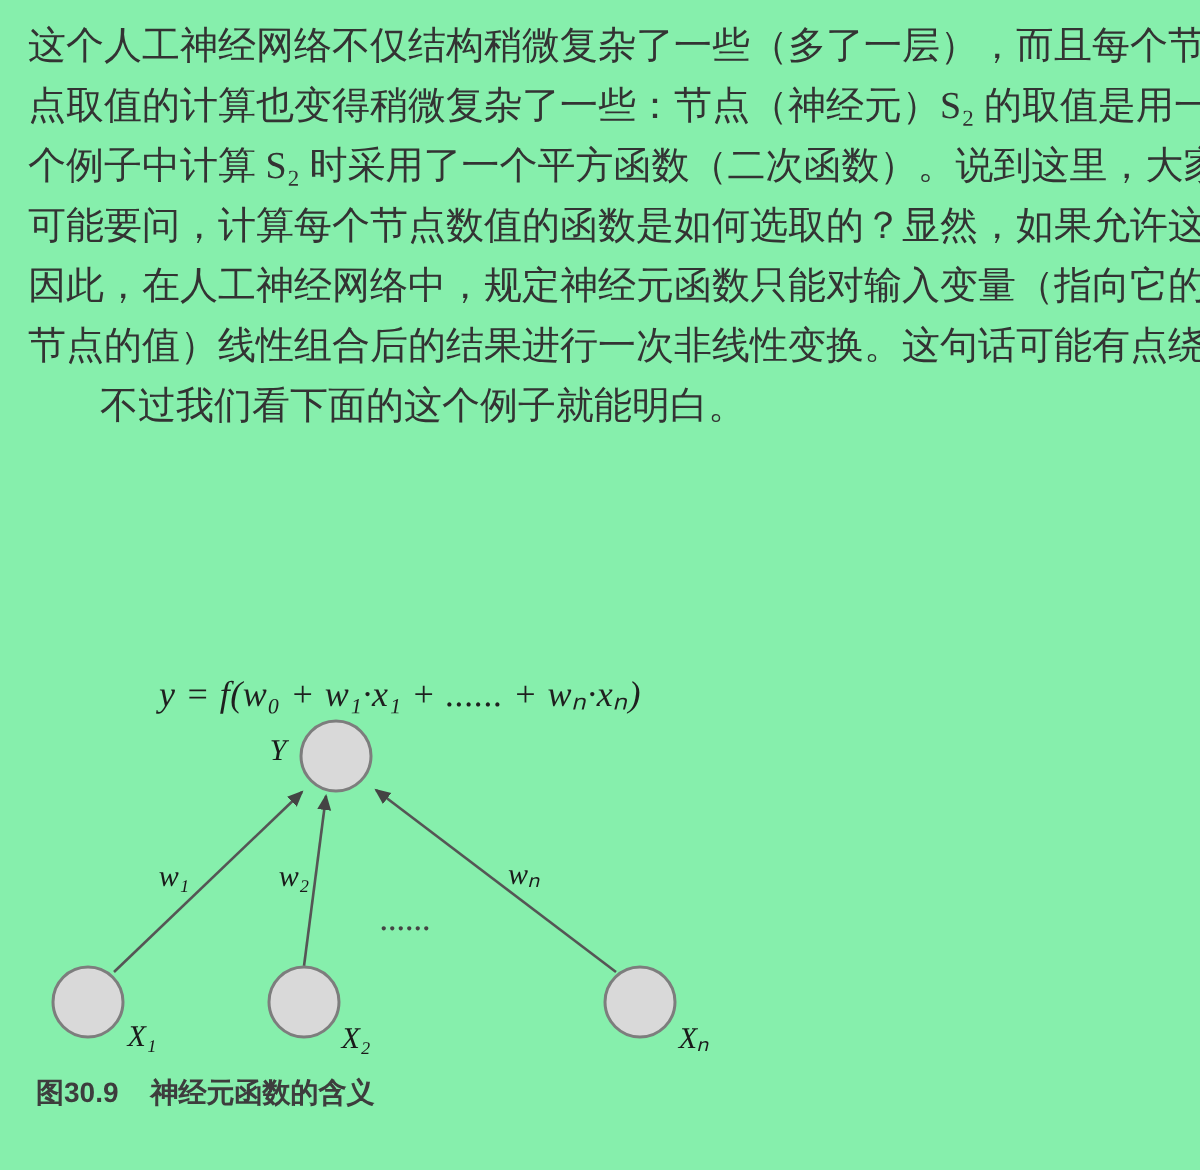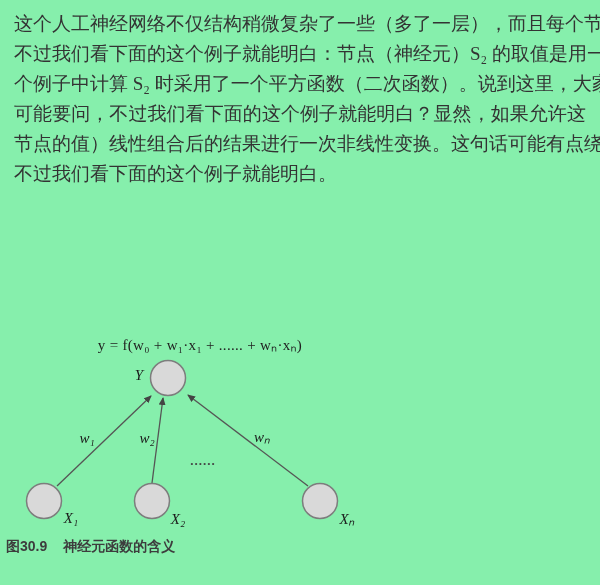--- a/index.html
+++ b/index.html
@@ -22,28 +22,30 @@
     font-size: 19px;
     line-height: 30px;
     color: var(--text, #333);
     text-align: justify;
     text-align-last: justify;
     white-space: nowrap;
   }
   .para .line.last {
     text-align: center;
     text-align-last: left;
+    margin-left: 36px;
   }
   .formula {
     position: absolute;
     left: 0;
     top: 334px;
     width: 400px;
     text-align: center;
-    font-size: 15px;
+    font-style: italic;
+    font-size: 18px;
     letter-spacing: 0.3px;
     color: #1f1f1f;
   }
   .diagram {
     position: absolute;
     left: 0;
     top: 355px;
   }
   .diagram circle {
     fill: var(--node-fill, #d9d9d9);
@@ -62,39 +64,40 @@
   }
   .diagram text.dots {
     font-style: normal;
     font-weight: bold;
     font-size: 13px;
     letter-spacing: 1px;
     fill: #444;
   }
   .caption {
     position: absolute;
-    left: 6px;
+    left: 18px;
     top: 538px;
     font-family: "Liberation Sans", sans-serif;
     font-size: 14px;
     font-weight: 700;
     color: #3d3d3d;
   }
   .caption .num { margin-right: 16px; }
 </style>
 </head>
 <body>
 
 <div class="page">
 
   <div class="para">
     <div class="line">这个人工神经网络不仅结构稍微复杂了一些（多了一层），而且每个节</div>
-    <div class="line">不过我们看下面的这个例子就能明白：节点（神经元）S₂ 的取值是用一</div>
+    <div class="line">点取值的计算也变得稍微复杂了一些：节点（神经元）S₂ 的取值是用一</div>
     <div class="line">个例子中计算 S₂ 时采用了一个平方函数（二次函数）。说到这里，大家</div>
-    <div class="line">可能要问，不过我们看下面的这个例子就能明白？显然，如果允许这</div>
+    <div class="line">可能要问，计算每个节点数值的函数是如何选取的？显然，如果允许这</div>
+    <div class="line">因此，在人工神经网络中，规定神经元函数只能对输入变量（指向它的</div>
     <div class="line">节点的值）线性组合后的结果进行一次非线性变换。这句话可能有点绕，</div>
     <div class="line last">不过我们看下面的这个例子就能明白。</div>
   </div>
 
   <div class="formula">y = f(w₀ + w₁·x₁ + ...... + wₙ·xₙ)</div>
 
   <svg class="diagram" width="420" height="180" viewBox="0 0 420 180">
     <defs>
       <marker id="arrow" markerWidth="9" markerHeight="8" refX="7" refY="3.5" orient="auto" markerUnits="userSpaceOnUse">
         <path d="M0,0 L8,3.5 L0,7 Z" fill="#444"></path>

